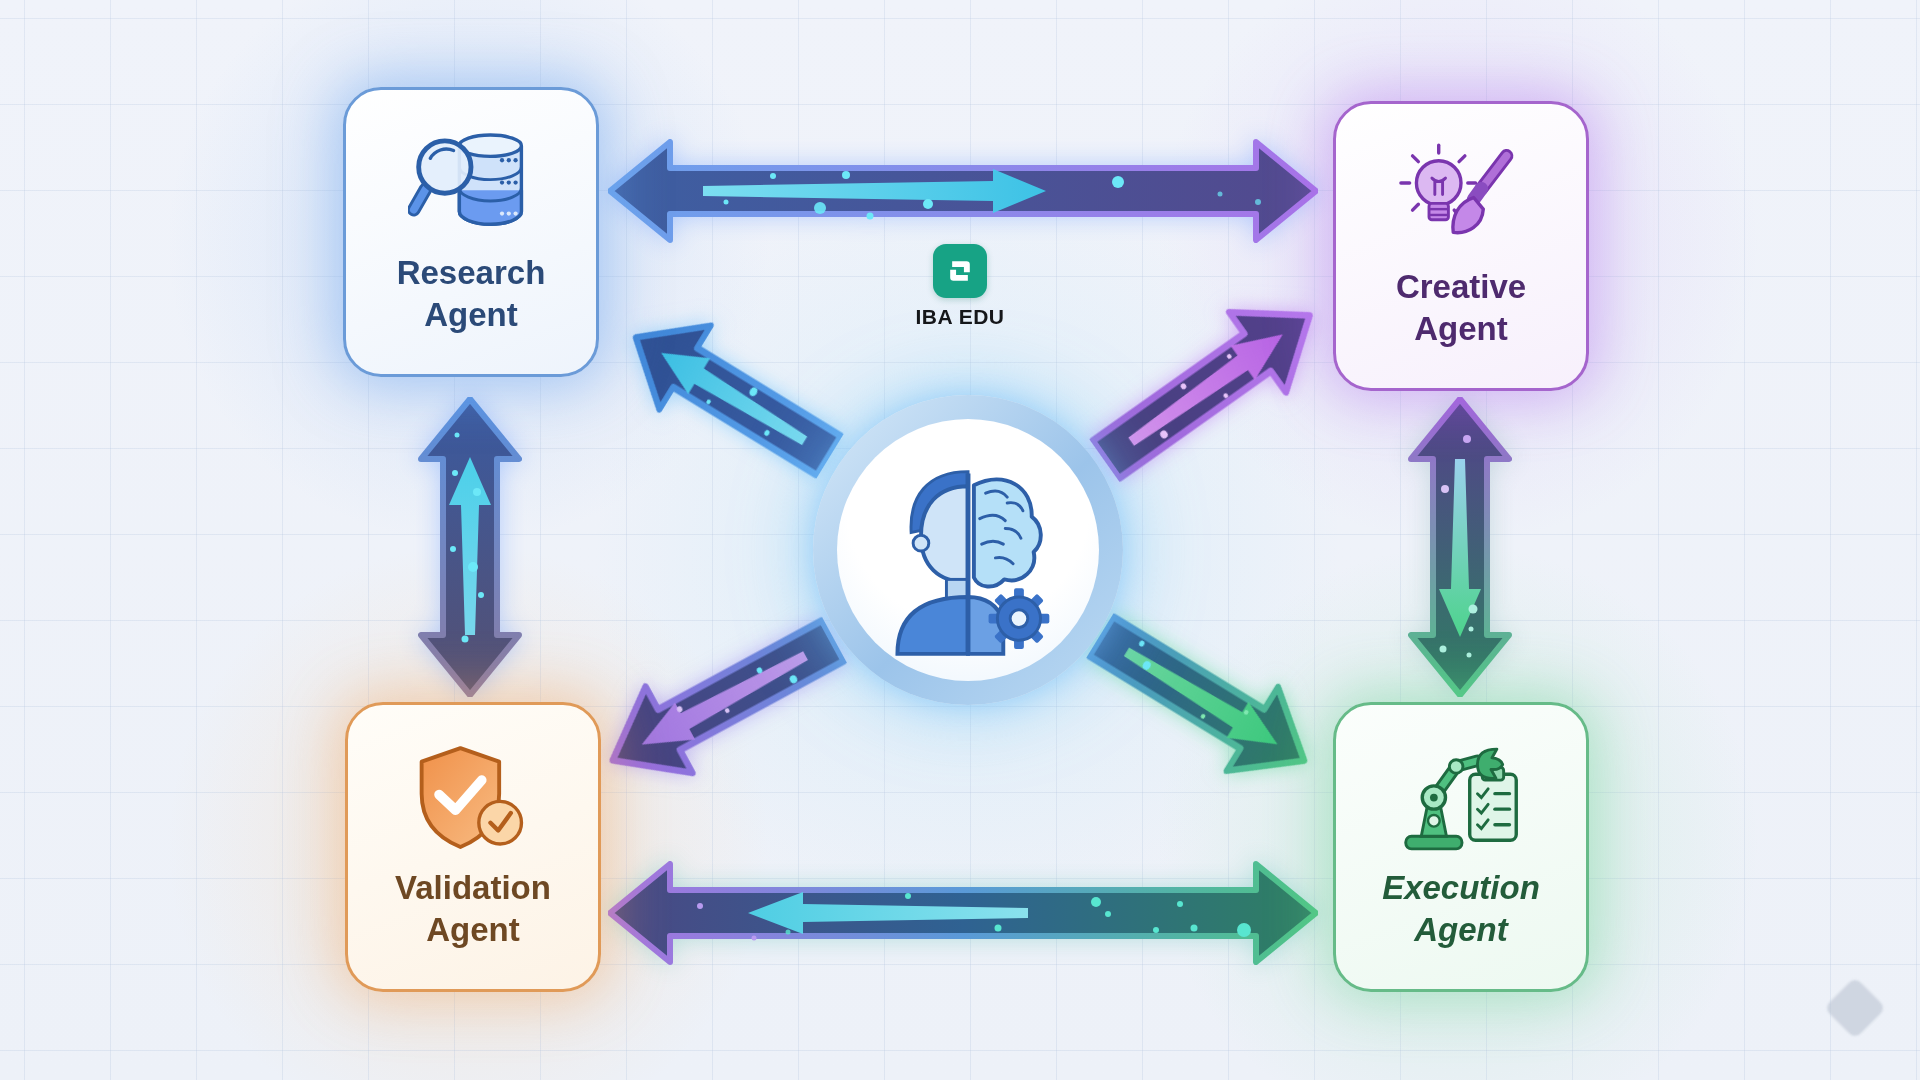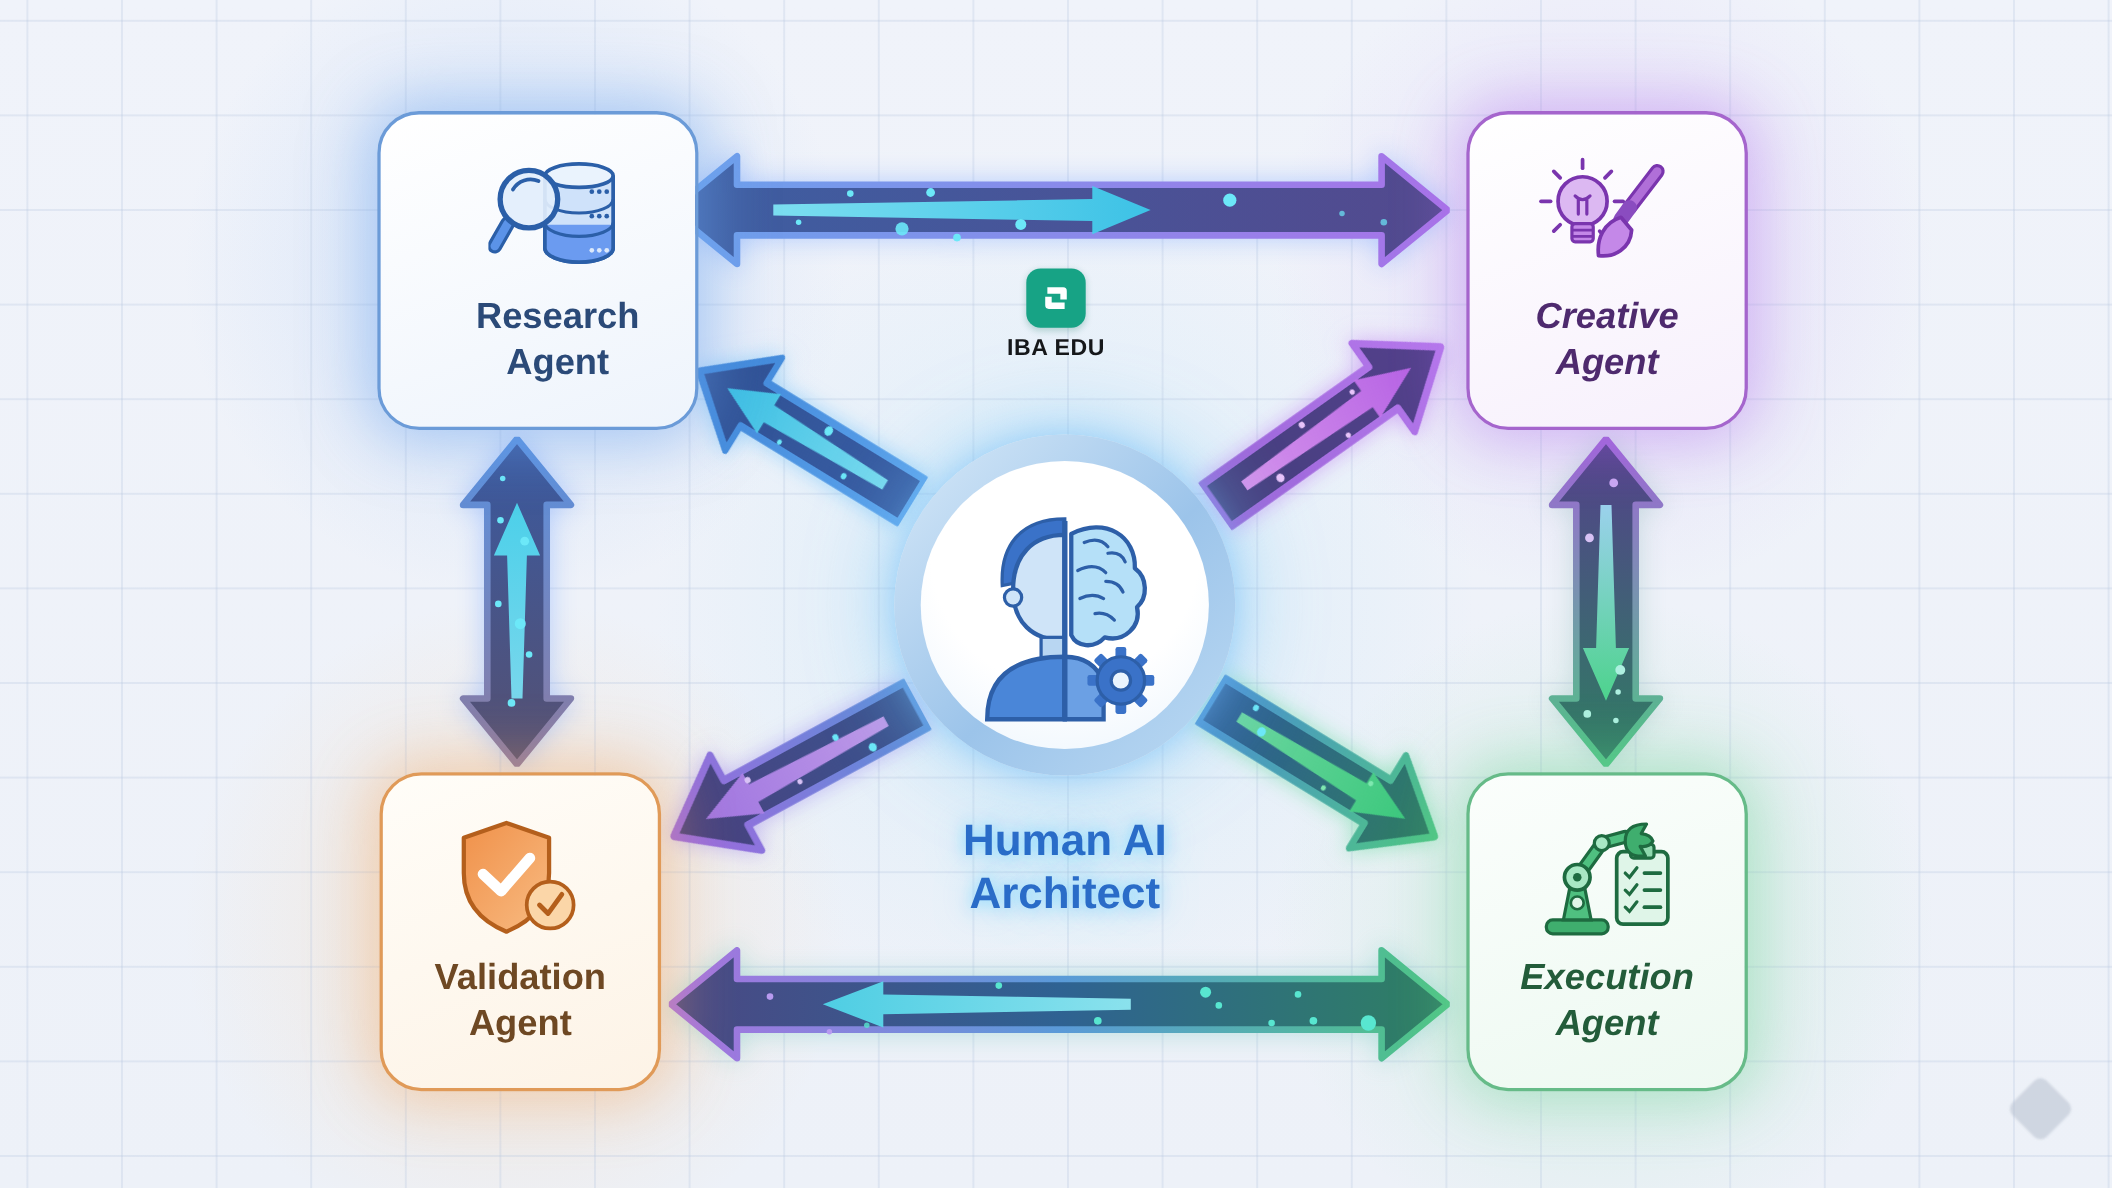--- a/index.html
+++ b/index.html
@@ -24,26 +24,26 @@
   
   .brand { position:absolute; left:880px; top:244px; width:160px; z-index:6; text-align:center; }
   .brand-logo { width:54px; height:54px; margin:0 auto; border-radius:13px; background:#17a385;
     display:flex; align-items:center; justify-content:center; box-shadow:0 2px 6px rgba(20,120,100,.25); }
   .brand-name { margin-top:7px; font-size:21px; font-weight:800; color:#15171a; letter-spacing:.5px; }
 
   
   .card { position:absolute; width:250px; height:284px; border-radius:38px; z-index:4;
     display:flex; flex-direction:column; align-items:center; justify-content:center; gap:12px; }
   .card-label { font-size:33px; font-weight:700; line-height:1.28; text-align:center; }
-  .card-research  { left:343px;  top:101px; background:linear-gradient(160deg,#ffffff,#eef4fc);
-    border:3px solid #6b9bd8; box-shadow:0 0 55px 10px rgba(110,165,240,.50);padding-left:36px; }
+  .card-research  { left:343px;  top:87px; background:linear-gradient(160deg,#ffffff,#eef4fc);
+    border:3px solid #6b9bd8; box-shadow:0 0 55px 10px rgba(110,165,240,.50); }
   .card-research .card-label { color:#2b4a78; }
   .card-creative  { left:1333px; top:101px; background:linear-gradient(160deg,#ffffff,#f7f0fc);
     border:3px solid #a565cd; box-shadow:0 0 55px 10px rgba(175,110,235,.42); }
-  .card-creative .card-label { color:#4e2a6e;font-style:italic; }
+  .card-creative .card-label { color:#4e2a6e; }
   .card-validation{ left:345px;  top:702px; background:linear-gradient(160deg,#fffdf8,#fdf3e6);
     border:3px solid #e09a58; box-shadow:0 0 55px 10px rgba(240,165,95,.42); }
   .card-validation .card-label { color:#6e4823;text-align:center; }
   .card-execution { left:1333px; top:702px; background:linear-gradient(160deg,#fbfefc,#edf9f1);
     border:3px solid #66bb88; box-shadow:0 0 55px 10px rgba(110,210,150,.45);font-style:italic; }
   .card-execution .card-label { color:#235c3a; }
 
   
   .hub { position:absolute; left:813px; top:395px; width:310px; height:310px; border-radius:50%; z-index:3;
     background:linear-gradient(135deg,#d7e9f8 0%,#9cc4ea 55%,#bcdaf3 100%);
@@ -344,24 +344,20 @@
             <rect x="121" y="175" width="15" height="10" rx="2" transform="rotate(45 152 180)"></rect>
             <rect x="168" y="175" width="15" height="10" rx="2" transform="rotate(45 152 180)"></rect>
           </g>
           <circle cx="152" cy="180" r="22" fill="#3a72c8" stroke="#2d5fa8" stroke-width="3"></circle>
           <circle cx="152" cy="180" r="9" fill="#eaf4fd" stroke="#2d5fa8" stroke-width="3"></circle>
         </g>
       </svg>
     </div>
   </div>
 
-  <div class="hub-label">
-    <div>Human AI</div>
-    <div>Architect</div>
-  </div>
 
   <div class="card card-research">
     <svg width="126" height="112" viewBox="0 0 130 115">
       <path d="M53,18 L53,86 C53,93 67,99 85,99 C103,99 117,93 117,86 L117,18" fill="#cfe2fa" stroke="#2b5fa8" stroke-width="3.5"></path>
       <path d="M53,64 L53,86 C53,93 67,99 85,99 C103,99 117,93 117,86 L117,64" fill="#6b9bf0" stroke="#2b5fa8" stroke-width="3.5"></path>
       <ellipse cx="85" cy="18" rx="32" ry="11" fill="#eaf3fd" stroke="#2b5fa8" stroke-width="3.5"></ellipse>
       <path d="M53,40 C53,47 67,53 85,53 C103,53 117,47 117,40" fill="none" stroke="#2b5fa8" stroke-width="3"></path>
       <path d="M53,62 C53,69 67,75 85,75 C103,75 117,69 117,62" fill="none" stroke="#2b5fa8" stroke-width="3"></path>
       <g fill="#2b5fa8">
           <circle cx="97" cy="33" r="2.2"></circle>

